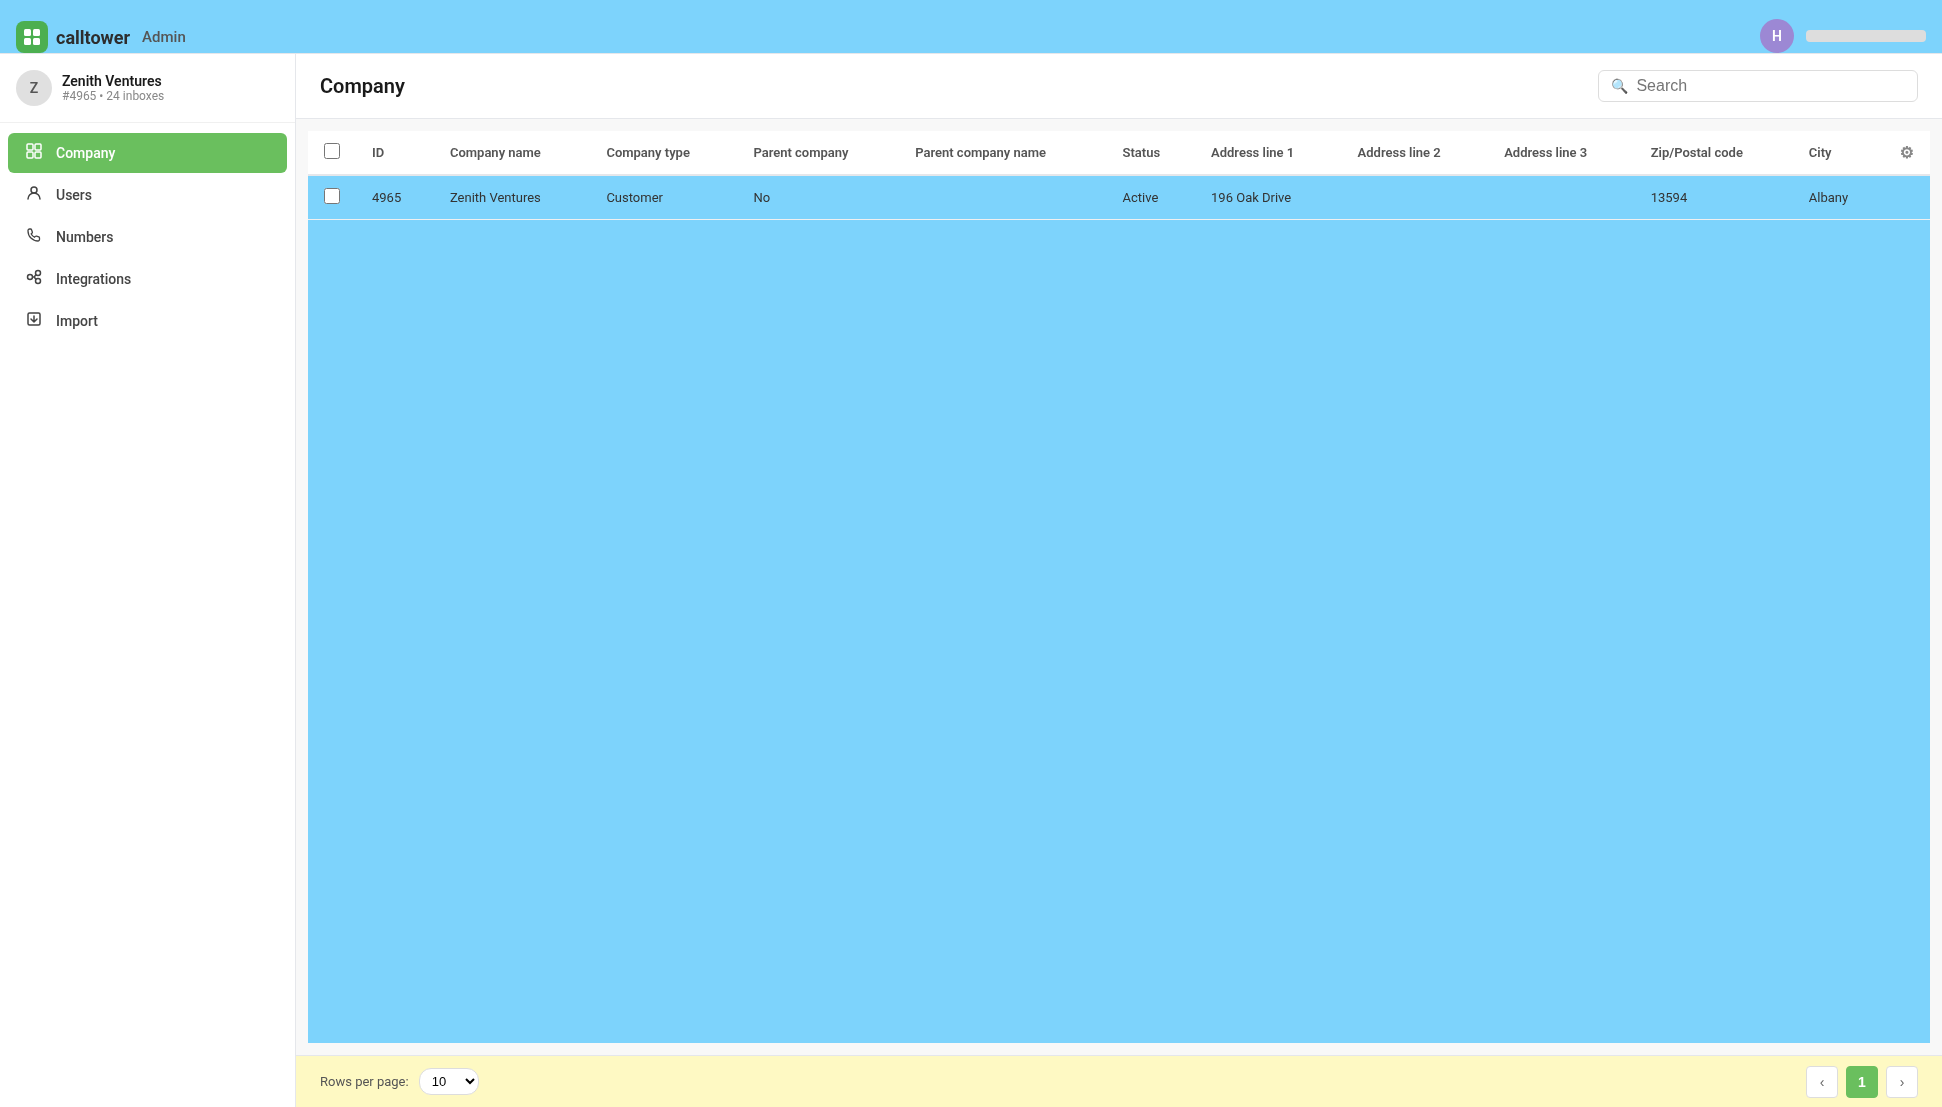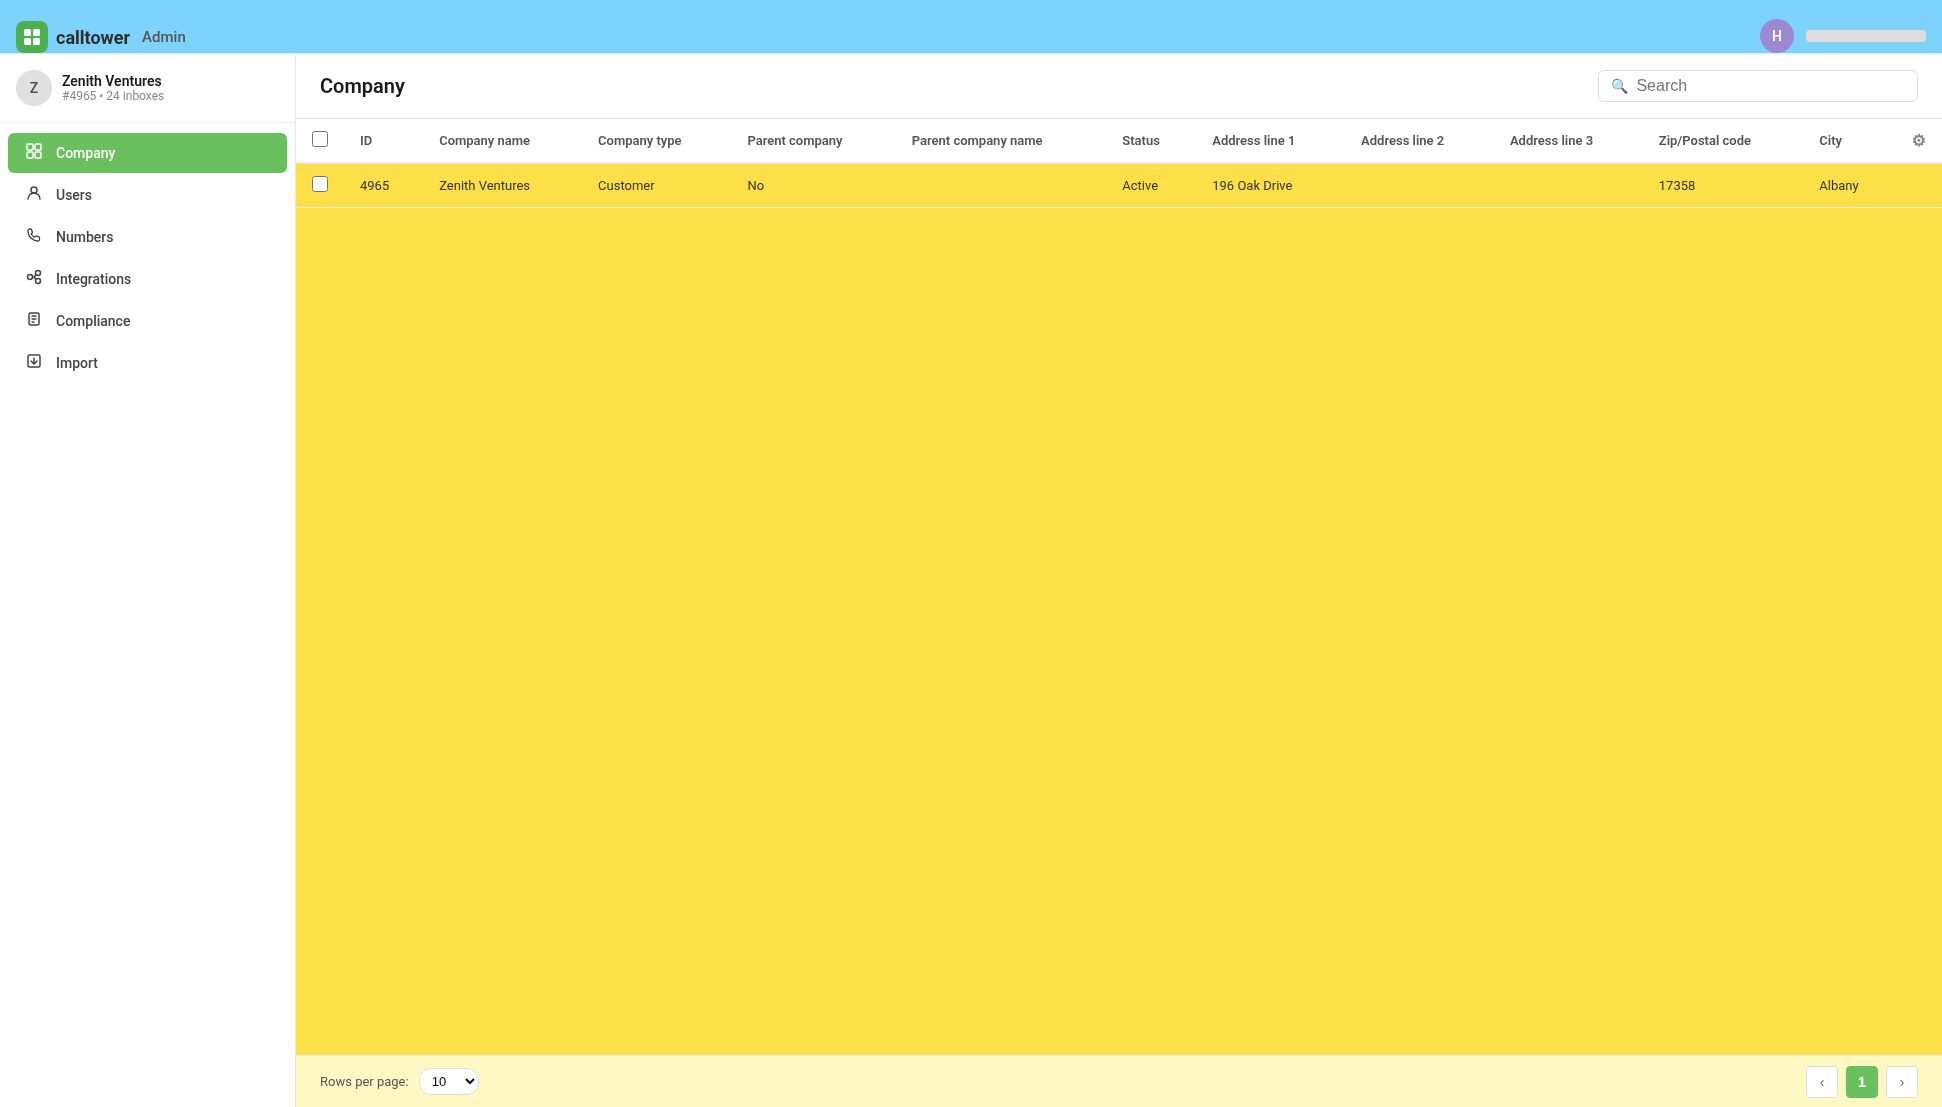--- a/index.html
+++ b/index.html
@@ -111,21 +111,21 @@
     }
     .search-icon { color: #999; font-size: 14px; }
     .search-input {
       border: none; outline: none;
       font-size: 16px; color: #333;
       background: transparent;
       width: 100%;
     }
 
     
-    .table-container { flex: 1; overflow: auto; background: #fde047; margin: 0; }
+    .table-container { flex: 1; overflow: auto; background: #7dd3fc; margin: 12px; }
     table { width: 100%; border-collapse: collapse; }
     thead tr { border-bottom: 2px solid #e5e7eb; }
     thead th {
       padding: 12px 16px;
       text-align: left;
       font-weight: 600;
       font-size: 13px;
       color: #555;
       white-space: nowrap;
       background: #fff;
@@ -234,27 +234,20 @@
     <span>Numbers</span>
   </div>
         <div class="nav-item">
     <span class="nav-icon"><svg width="16" height="16" viewBox="0 0 16 16" fill="none">
               <circle cx="4" cy="8" r="2.5" stroke="currentColor" stroke-width="1.5" fill="none"></circle>
               <circle cx="12" cy="4" r="2.5" stroke="currentColor" stroke-width="1.5" fill="none"></circle>
               <circle cx="12" cy="12" r="2.5" stroke="currentColor" stroke-width="1.5" fill="none"></circle>
               <path d="M6.5 8h3M10 5.5l-1.5 2M10 10.5l-1.5-2" stroke="currentColor" stroke-width="1.3"></path>
             </svg></span>
     <span>Integrations</span>
-  </div>
-        <div class="nav-item">
-    <span class="nav-icon"><svg width="16" height="16" viewBox="0 0 16 16" fill="none">
-              <rect x="3" y="2" width="10" height="12" rx="1.5" stroke="currentColor" stroke-width="1.5" fill="none"></rect>
-              <path d="M6 5h4M6 8h4M6 11h2" stroke="currentColor" stroke-width="1.3" stroke-linecap="round"></path>
-            </svg></span>
-    <span>Compliance</span>
   </div>
         <div class="nav-item">
     <span class="nav-icon"><svg width="16" height="16" viewBox="0 0 16 16" fill="none">
               <rect x="2" y="2" width="12" height="12" rx="1.5" stroke="currentColor" stroke-width="1.5" fill="none"></rect>
               <path d="M8 5v6M5 8l3 3 3-3" stroke="currentColor" stroke-width="1.5" stroke-linecap="round" stroke-linejoin="round"></path>
             </svg></span>
     <span>Import</span>
   </div>
       </nav>
   </div>
@@ -296,21 +289,21 @@
     <td class="checkbox-cell"><input type="checkbox" style=""></td>
     <td>4965</td>
     <td>Zenith Ventures</td>
     <td>Customer</td>
     <td>No</td>
     <td></td>
     <td>Active</td>
     <td>196 Oak Drive</td>
     <td></td>
     <td></td>
-    <td>17358</td>
+    <td>13594</td>
     <td>Albany</td>
     <td></td>
   </tr>
           </tbody>
       </table>
     </div>
 
     <div class="table-footer">
       <div class="rows-per-page">
         <span>Rows per page:</span>

